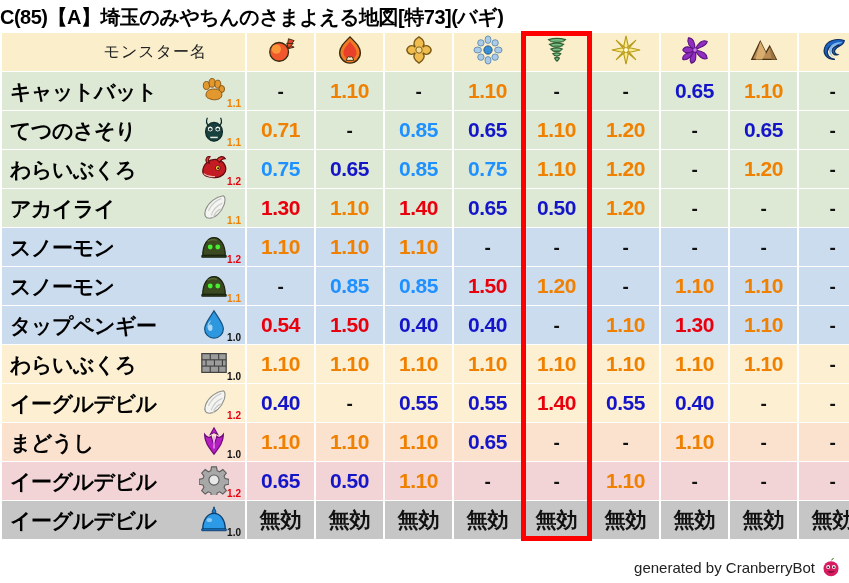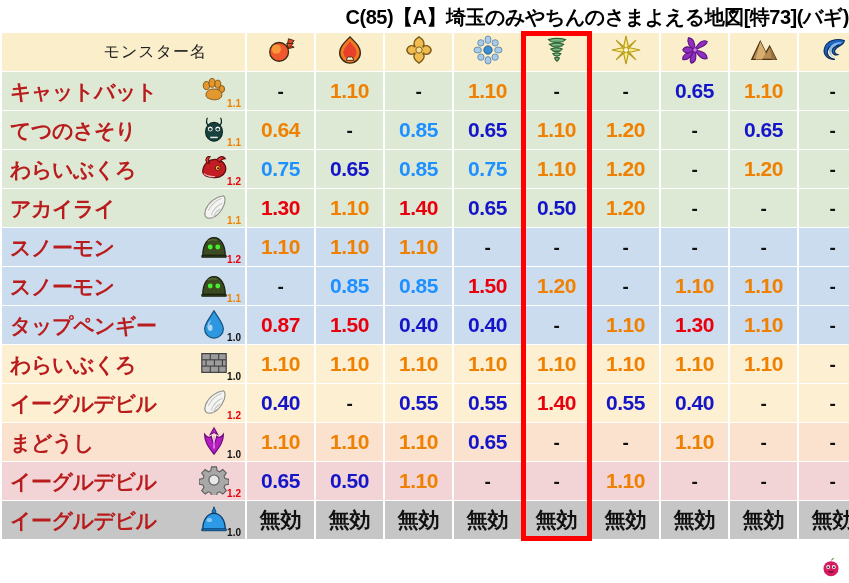--- a/index.html
+++ b/index.html
@@ -9,30 +9,29 @@
   }
   body {
     width: 849px;
     height: 583px;
     font-family: "Liberation Sans", "DejaVu Sans", sans-serif;
     overflow: hidden;
     position: relative;
   }
 
   #page-title {
-    text-align: right;
+    text-align: left;
     font-size: 20px;
     font-weight: bold;
     color: #000000;
     letter-spacing: -0.5px;
     padding-top: 5px;
     height: 27px;
     line-height: 24px;
     white-space: nowrap;
-    padding-left: 48px;
   }
 
   .table-wrap {
     position: relative;
     width: 849px;
   }
 
   table.matrix {
     border-collapse: separate;
     border-spacing: 2px 1px;
@@ -80,21 +79,21 @@
   }
   .name-inner {
     display: flex;
     align-items: center;
     justify-content: space-between;
     height: 38px;
   }
   .mname {
     font-size: 21px;
     font-weight: bold;
-    color: #b91c1c;
+    color: #000000;
     letter-spacing: -0.5px;
     white-space: nowrap;
     line-height: 1;
   }
   .mtype {
     position: relative;
     width: 44px;
     height: 38px;
     flex: 0 0 44px;
   }
@@ -317,21 +316,21 @@
                     <circle cx="20" cy="16" r="3.2" fill="#f2f6f2" stroke="#0f2b2a" stroke-width="1"></circle>
                     <circle cx="12" cy="16.3" r="1.5" fill="#17413c"></circle>
                     <circle cx="20" cy="16.3" r="1.5" fill="#17413c"></circle>
                     <path d="M12 25 h8" stroke="#e8e8e0" stroke-width="1.6"></path>
                   </svg>
                 </span>
                 <span class="ver" style="color: rgb(240, 128, 0);">1.1</span>
               </span>
             </div>
           </td>
-          <td class="val"><span style="color: rgb(240, 128, 0);">0.64</span></td>
+          <td class="val"><span style="color: rgb(240, 128, 0);">0.71</span></td>
           <td class="val"><span class="dash">-</span></td>
           <td class="val"><span style="color: rgb(30, 144, 255);">0.85</span></td>
           <td class="val"><span style="color: rgb(20, 20, 200);">0.65</span></td>
           <td class="val"><span style="color: rgb(240, 128, 0);">1.10</span></td>
           <td class="val"><span style="color: rgb(240, 128, 0);">1.20</span></td>
           <td class="val"><span class="dash">-</span></td>
           <td class="val"><span style="color: rgb(20, 20, 200);">0.65</span></td>
           <td class="val"><span class="dash">-</span></td>
         </tr>
         <tr class="tint-green">
@@ -455,21 +454,21 @@
                   <svg viewBox="0 0 32 32" width="30" height="30">
                     <path d="M16 2 C11 10 6 16 6 21 a10 10 0 0 0 20 0 c0-5-5-11-10-19z" fill="#2d97e0" stroke="#14527f" stroke-width="1.3"></path>
                     <path d="M13 12 C10 16 9 19 10 22 C8 18 10 14 13 12z" fill="#d5ecfa"></path>
                     <ellipse cx="12" cy="20" rx="2.4" ry="3.4" fill="#bfe2f8" opacity=".85"></ellipse>
                   </svg>
                 </span>
                 <span class="ver" style="color: rgb(17, 17, 17);">1.0</span>
               </span>
             </div>
           </td>
-          <td class="val"><span style="color: rgb(232, 0, 13);">0.87</span></td>
+          <td class="val"><span style="color: rgb(232, 0, 13);">0.54</span></td>
           <td class="val"><span style="color: rgb(232, 0, 13);">1.50</span></td>
           <td class="val"><span style="color: rgb(20, 20, 200);">0.40</span></td>
           <td class="val"><span style="color: rgb(20, 20, 200);">0.40</span></td>
           <td class="val"><span class="dash">-</span></td>
           <td class="val"><span style="color: rgb(240, 128, 0);">1.10</span></td>
           <td class="val"><span style="color: rgb(232, 0, 13);">1.30</span></td>
           <td class="val"><span style="color: rgb(240, 128, 0);">1.10</span></td>
           <td class="val"><span class="dash">-</span></td>
         </tr>
         <tr class="tint-cream">
@@ -613,20 +612,21 @@
           <td class="val"><span class="muko">無効</span></td>
           <td class="val"><span class="muko">無効</span></td>
           <td class="val"><span class="muko">無効</span></td>
         </tr>
       </tbody>
   </table>
   <div id="highlight-box" style="left: 521px; top: -1px; width: 71px; height: 510px; border-color: rgb(254, 0, 0);"></div>
 </div>
 
 <div id="footer">
+  <span>generated by CranberryBot</span>
   <span class="berry">
     <svg viewBox="0 0 24 24" width="20" height="20">
       <path d="M12 4 C13 2 15 1 16 1 C15 2.5 14 3.6 12.8 4.2" fill="#3a7d22"></path>
       <circle cx="12" cy="14" r="9" fill="#d81b60"></circle>
       <circle cx="8.6" cy="12" r="2.3" fill="#ffffff"></circle>
       <circle cx="15.4" cy="12" r="2.3" fill="#ffffff"></circle>
       <circle cx="8.6" cy="12.3" r="1.2" fill="#2b2b2b"></circle>
       <circle cx="15.4" cy="12.3" r="1.2" fill="#2b2b2b"></circle>
       <path d="M7.5 17 Q12 21 16.5 17 Z" fill="#6d1030"></path>
     </svg>

